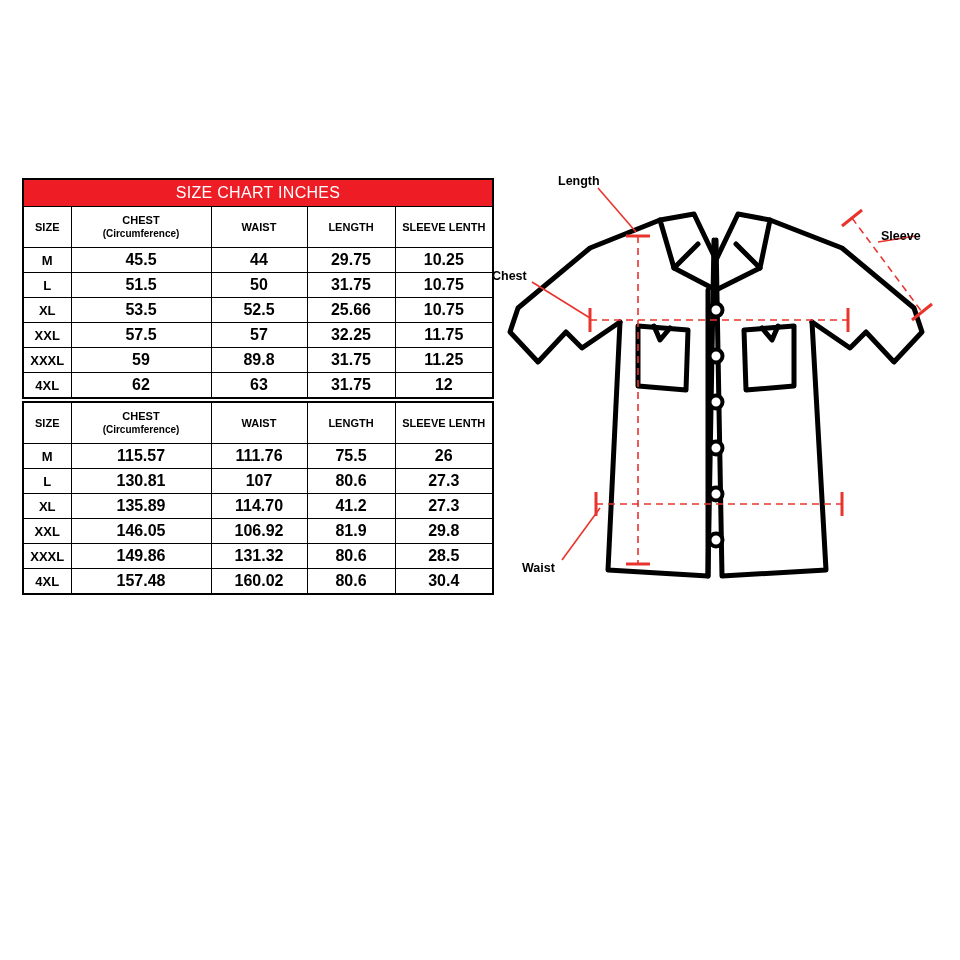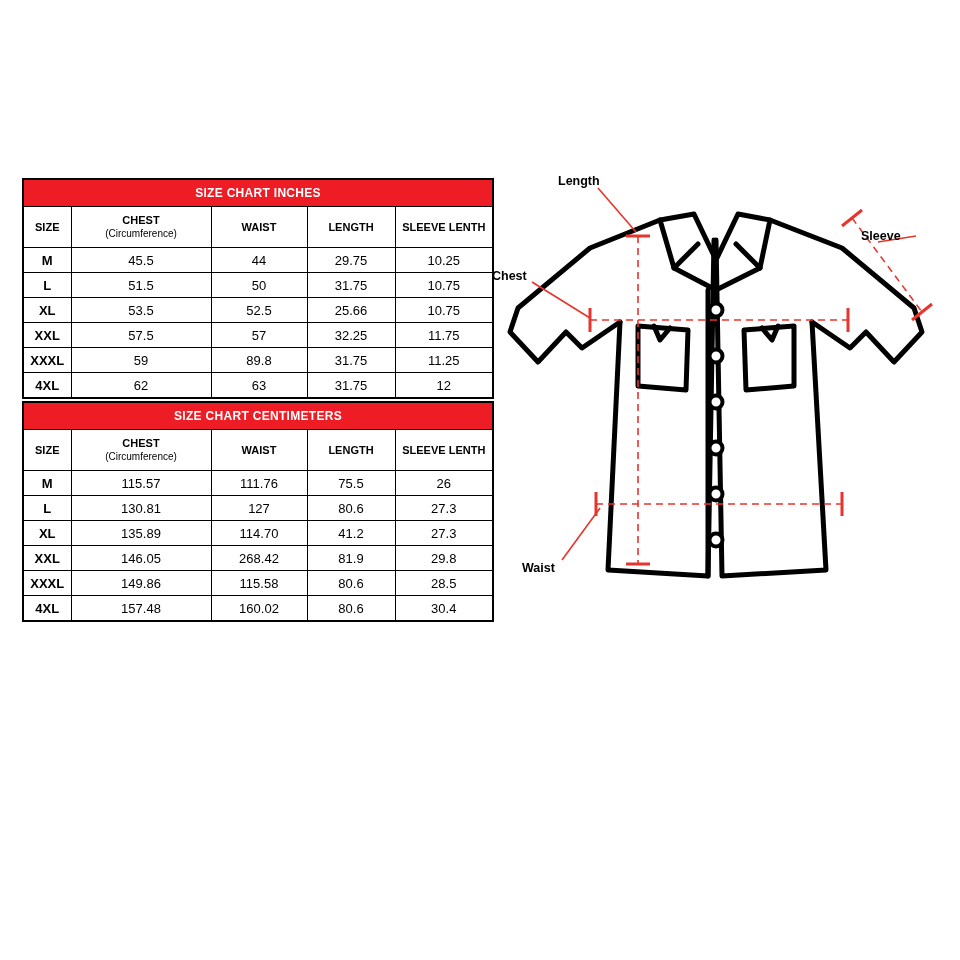--- a/index.html
+++ b/index.html
@@ -33,40 +33,40 @@
   table.size-table td,
   table.size-table th {
     border: 1.5px solid #000;
     text-align: center;
     vertical-align: middle;
     padding: 0;
   }
   .title-row td {
     background: #ee1c25;
     color: #ffffff;
-    font-size: 12px;
-    font-weight: bold;
+    font-size: 16px;
+    font-weight: normal;
     height: 26px;
     letter-spacing: 0.3px;
     border: 2px solid #000;
   }
   .head-row th {
     font-size: 11px;
     font-weight: bold;
     height: 40px;
     line-height: 13px;
   }
   .head-row th .sub {
     display: block;
     font-size: 10px;
-    font-weight: normal;
+    font-weight: bold;
   }
   tbody td {
-    font-size: 13px;
-    font-weight: normal;
+    font-size: 16px;
+    font-weight: bold;
     height: 24px;
   }
   td.size-cell { font-size: 13px; font-weight: bold; }
 
   
   col.c-size   { width: 48px; }
   col.c-chest  { width: 140px; }
   col.c-waist  { width: 96px; }
   col.c-length { width: 88px; }
   col.c-sleeve { width: 98px; }
@@ -80,21 +80,21 @@
     height: 480px;
   }
   .label-text {
     position: absolute;
     font-size: 12.5px;
     font-weight: bold;
     color: #000;
     white-space: nowrap;
   }
   #label-length { left: 88px; top: 34px; }
-  #label-sleeve { left: 391px; top: 89px; }
+  #label-sleeve { left: 411px; top: 89px; }
   #label-chest  { left: 22px; top: 129px; }
   #label-waist  { left: 52px; top: 421px; }
 </style>
 </head>
 <body>
 
 <div class="chart-block" id="chart-inches">
   <table class="size-table">
     <colgroup>
       <col class="c-size">
@@ -165,64 +165,61 @@
 <div class="chart-block" id="chart-cm">
   <table class="size-table">
     <colgroup>
       <col class="c-size">
         <col class="c-chest">
         <col class="c-waist">
         <col class="c-length">
         <col class="c-sleeve">
     </colgroup>
     <thead>
-      <tr class="title-row">
-        <td colspan="5">SIZE CHART CENTIMETERS</td>
-      </tr>
       <tr class="head-row">
         <th><span>SIZE</span></th>
         <th><span>CHEST</span><span class="sub">(Circumference)</span></th>
         <th><span>WAIST</span></th>
         <th><span>LENGTH</span></th>
         <th><span>SLEEVE LENTH</span></th>
       </tr>
     </thead>
     <tbody>
       <tr>
         <td class="size-cell">M</td>
         <td>115.57</td>
         <td>111.76</td>
         <td>75.5</td>
         <td>26</td>
       </tr>
       <tr>
         <td class="size-cell">L</td>
         <td>130.81</td>
-        <td>127</td>
+        <td>107</td>
         <td>80.6</td>
         <td>27.3</td>
       </tr>
       <tr>
         <td class="size-cell">XL</td>
         <td>135.89</td>
         <td>114.70</td>
         <td>41.2</td>
         <td>27.3</td>
       </tr>
       <tr>
         <td class="size-cell">XXL</td>
         <td>146.05</td>
-        <td>268.42</td>
+        <td>106.92</td>
         <td>81.9</td>
         <td>29.8</td>
       </tr>
       <tr>
         <td class="size-cell">XXXL</td>
         <td>149.86</td>
-        <td>115.58</td>
+        <td>131.32</td>
         <td>80.6</td>
         <td>28.5</td>
       </tr>
       <tr>
         <td class="size-cell">4XL</td>
         <td>157.48</td>
         <td>160.02</td>
         <td>80.6</td>
         <td>30.4</td>
       </tr>

